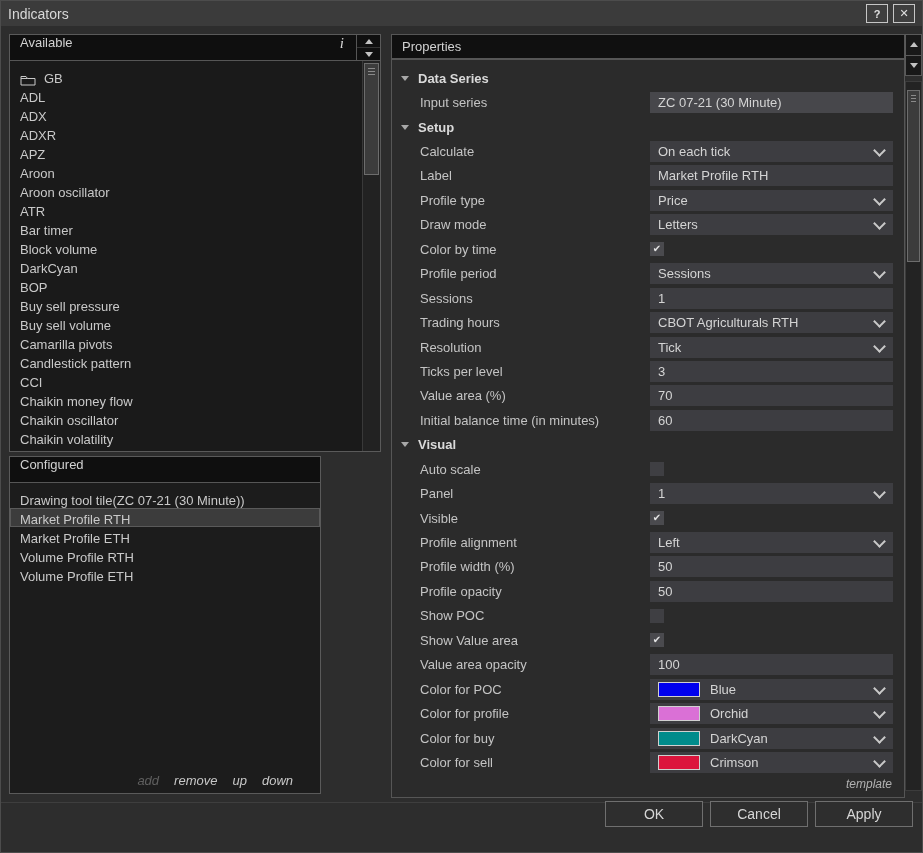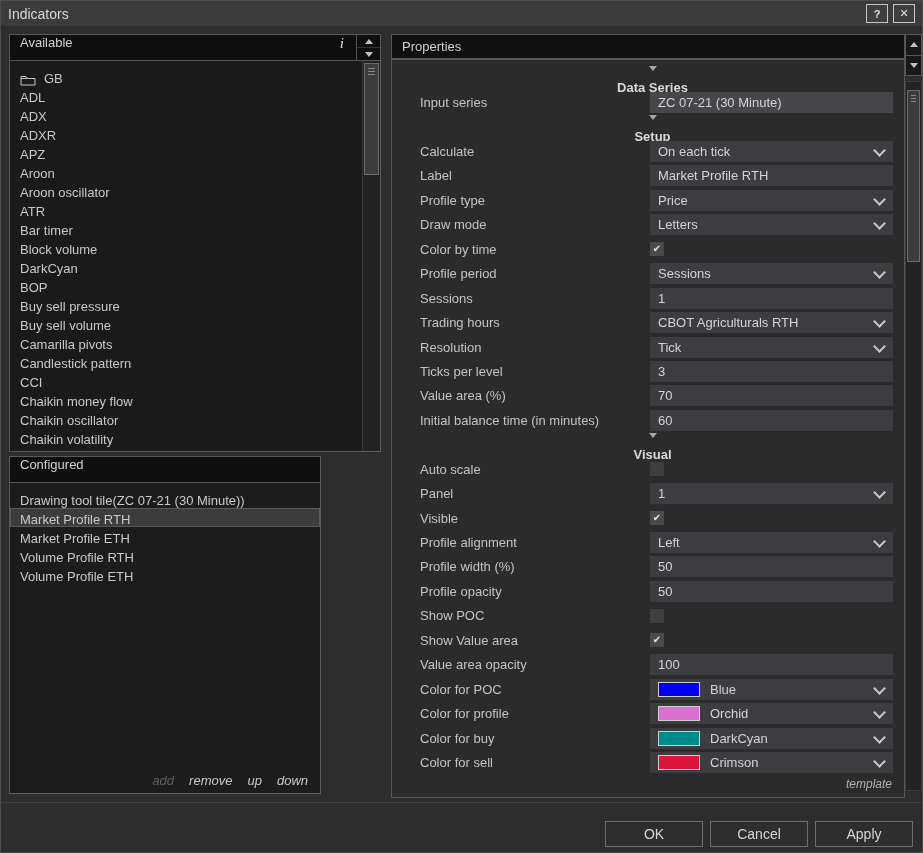--- a/index.html
+++ b/index.html
@@ -44,63 +44,63 @@
   .grip{margin:4px 3px 0 3px;height:8px;
     background:repeating-linear-gradient(to bottom,#8a8a8a 0 1px,transparent 1px 3px);}
 
   
   .cfg{position:absolute;left:8px;top:455px;width:312px;height:338px;
     border:1px solid #5a5a5a;background:#1c1c1c;box-sizing:border-box;
     display:flex;flex-direction:column;}
   .cfg-list{position:relative;flex:1;padding-top:6px;overflow:hidden;}
   .cfg .litem{padding-left:10px;}
   .litem.sel{background:#3c3c3c;box-shadow:0 0 0 1px #5a5a5a inset;}
-  .cfg-actions{position:absolute;bottom:5px;right:12px;display:flex;gap:15px;
+  .cfg-actions{position:absolute;bottom:5px;right:27px;display:flex;gap:15px;
     font-style:italic;font-size:13px;}
   .cfg-actions .lnk{color:#c8c8c8;}
   .cfg-actions .lnk.disabled{color:#5f5f5f;}
 
   
   .props-hdr{position:absolute;left:390px;top:33px;width:514px;height:25px;
     background:#101010;border:1px solid #565656;box-sizing:border-box;display:flex;
     align-items:center;padding-left:10px;font-size:13px;color:#d2d2d2;}
   .props-arrows{position:absolute;left:904px;top:33px;width:17px;height:42px;
     display:flex;flex-direction:column;}
   .props-arrows .ab{flex:1;border:1px solid #5a5a5a;background:#181818;
     display:flex;align-items:center;justify-content:center;}
   .props-arrows .ab + .ab{border-top:none;}
   .props-body{position:absolute;left:390px;top:58px;width:514px;height:739px;
     background:#2b2b2b;border:1px solid #565656;box-sizing:border-box;padding-top:6px;
     overflow:hidden;}
   .props-sb{position:absolute;left:904px;top:80px;width:17px;height:710px;
     background:#232323;border:1px solid #3c3c3c;box-sizing:border-box;}
 
   .psec{height:24.45px;display:flex;align-items:center;gap:9px;padding-left:9px;
-    font-size:13px;font-weight:bold;color:#dadada;flex-direction:column;}
+    font-size:13px;font-weight:bold;color:#dadada;}
   .tri-sec{width:0;height:0;border-left:4.5px solid transparent;border-right:4.5px solid transparent;
     border-top:5.5px solid #a8a8a8;}
   .prow{height:24.45px;display:flex;align-items:center;padding-left:28px;}
   .plabel{flex:0 0 230px;font-size:13px;color:#c4c4c4;white-space:nowrap;}
   .pfield{width:243px;height:21px;background:#3d3d41;box-sizing:border-box;
     display:flex;align-items:center;padding:0 8px;font-size:13px;color:#d4d4d4;
     position:relative;white-space:nowrap;}
   .pfield.picker{background:#47474b;}
   .chev{position:absolute;right:9px;top:5px;width:7px;height:7px;
     border-right:2px solid #c9c9c9;border-bottom:2px solid #c9c9c9;transform:rotate(45deg);}
   .cbx{width:14px;height:14px;background:#3f3f43;display:flex;align-items:center;
     justify-content:center;font-size:10px;color:#e4e4e4;line-height:1;}
   .cbx.checked{background:#4a4a4e;}
   .swatch{width:40px;height:13px;border:1px solid #d0d0d0;margin-right:10px;flex:0 0 auto;}
   .template-row{height:18px;display:flex;justify-content:flex-end;align-items:center;
     padding-right:12px;}
   .template-row .lnk{font-style:italic;font-size:12px;color:#b2b2b2;}
 
   
   .footer-sep{position:absolute;left:0;right:0;top:801px;border-top:1px solid #3e3e3e;}
-  .btn{position:absolute;top:820px;width:98px;height:26px;border:1px solid #6f6f6f;
+  .btn{position:absolute;top:800px;width:98px;height:26px;border:1px solid #6f6f6f;
     background:#2e2e2e;color:#d6d6d6;font-size:14px;display:flex;align-items:center;
     justify-content:center;box-sizing:border-box;}
   .btn.ok{left:604px;} .btn.cancel{left:709px;} .btn.apply{left:814px;}
 </style>
 </head>
 <body>
 
 <div class="window">
 
   <div class="titlebar">

